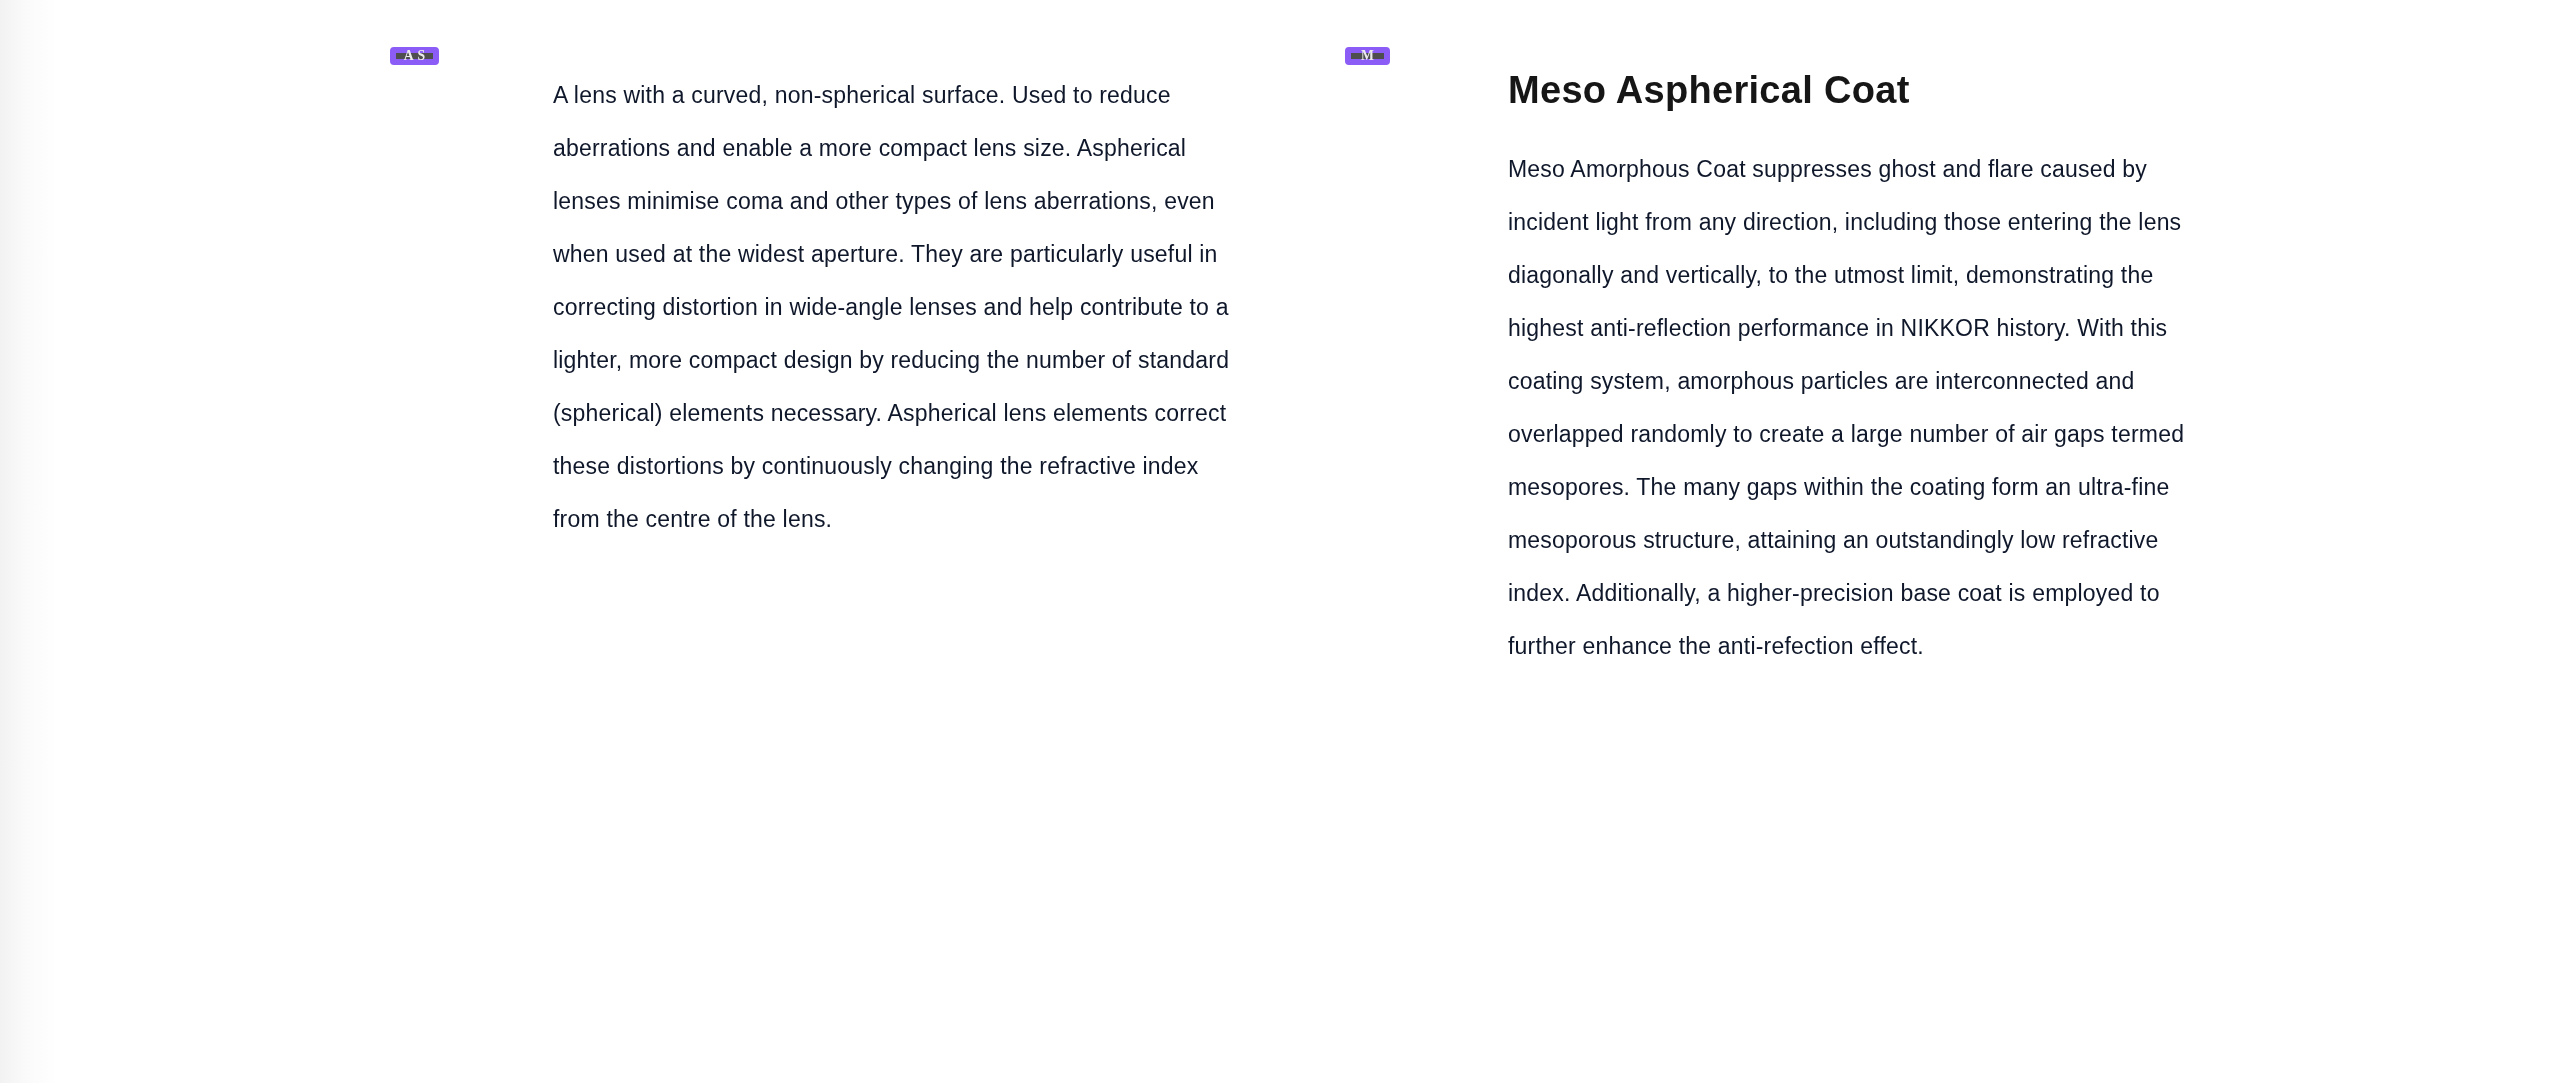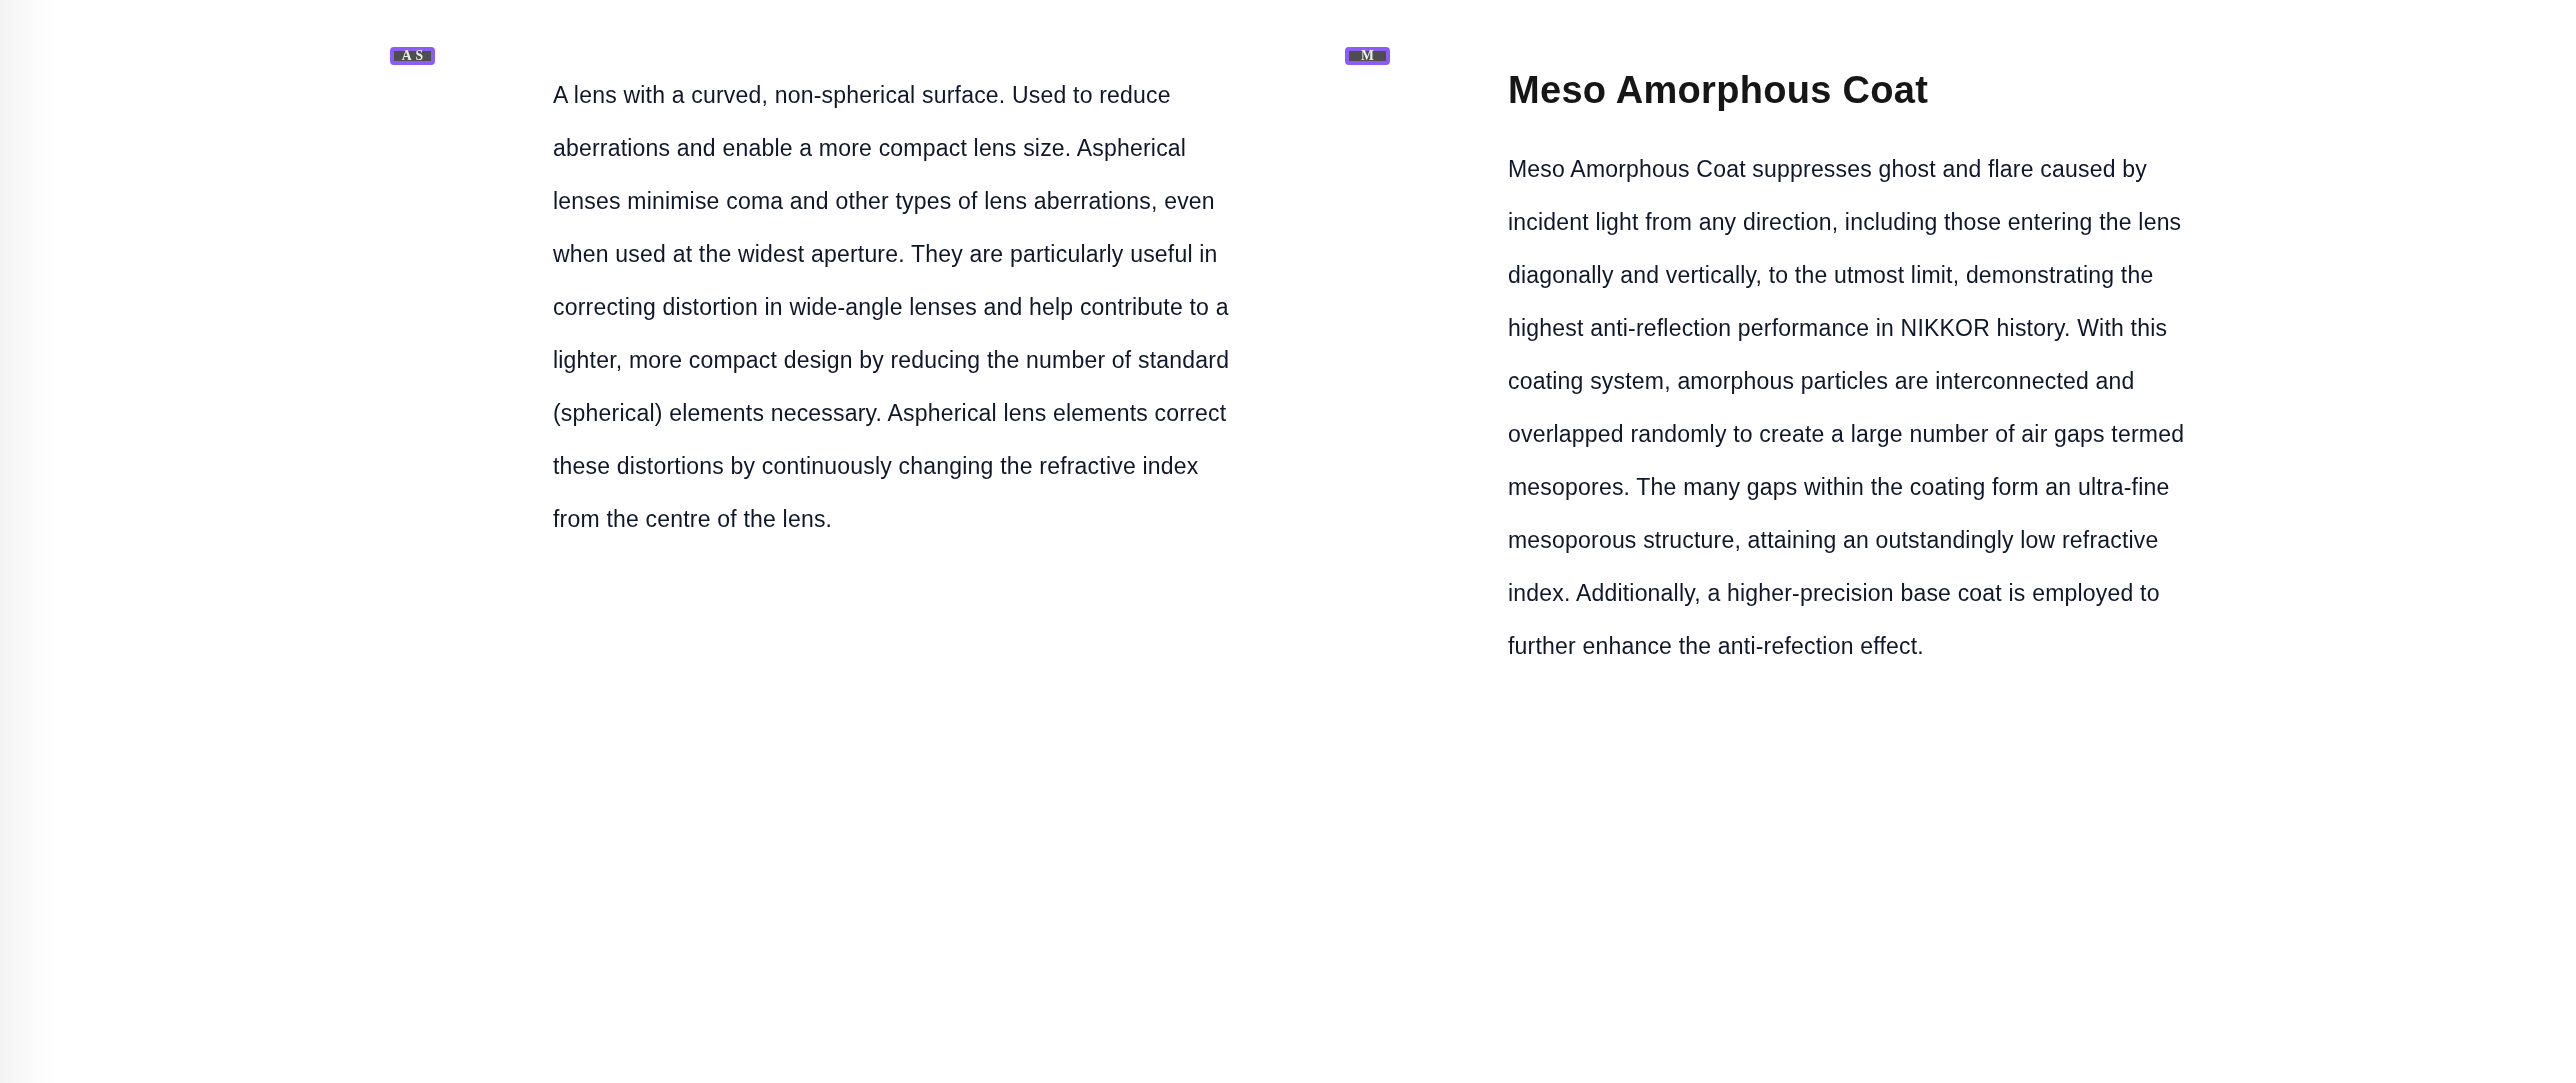--- a/index.html
+++ b/index.html
@@ -43,21 +43,21 @@
   }
   .term-badge {
     display: inline-flex;
     align-items: center;
     justify-content: center;
     min-width: 45px;
     height: 17.6px;
     padding: 0 3.9px;
     box-sizing: border-box;
     background: #4e4e4e;
-    border: 4px solid #8b5cf6;
+    border: 6px solid #8b5cf6;
     border-radius: 3.9px;
     color: #ededed;
     font-family: "Liberation Serif", "DejaVu Serif", serif;
     font-size: 13.7px;
     font-weight: 700;
     letter-spacing: 3.9px;
     text-indent: 3.9px;
     line-height: 1;
   }
   .text-col {
@@ -97,20 +97,20 @@
       <div class="text-col">
         <p class="term-body">A lens with a curved, non-spherical surface. Used to reduce aberrations and enable a more compact lens size. Aspherical lenses minimise coma and other types of lens aberrations, even when used at the widest aperture. They are particularly useful in correcting distortion in wide-angle lenses and help contribute to a lighter, more compact design by reducing the number of standard (spherical) elements necessary. Aspherical lens elements correct these distortions by continuously changing the refractive index from the centre of the lens.</p>
       </div>
     </div>
 
     <div class="glossary-item item-1">
       <div class="badge-col">
         <span class="term-badge">M</span>
       </div>
       <div class="text-col">
-        <h2 class="term-title">Meso Amorphous Coat</h2>
+        <h2 class="term-title">Meso Aspherical Coat</h2>
         <p class="term-body">Meso Amorphous Coat suppresses ghost and flare caused by incident light from any direction, including those entering the lens diagonally and vertically, to the utmost limit, demonstrating the highest anti-reflection performance in NIKKOR history. With this coating system, amorphous particles are interconnected and overlapped randomly to create a large number of air gaps termed mesopores. The many gaps within the coating form an ultra-fine mesoporous structure, attaining an outstandingly low refractive index. Additionally, a higher-precision base coat is employed to further enhance the anti-refection effect.</p>
       </div>
     </div>
 
   </div>
 </div>
 
 
 </body></html>

